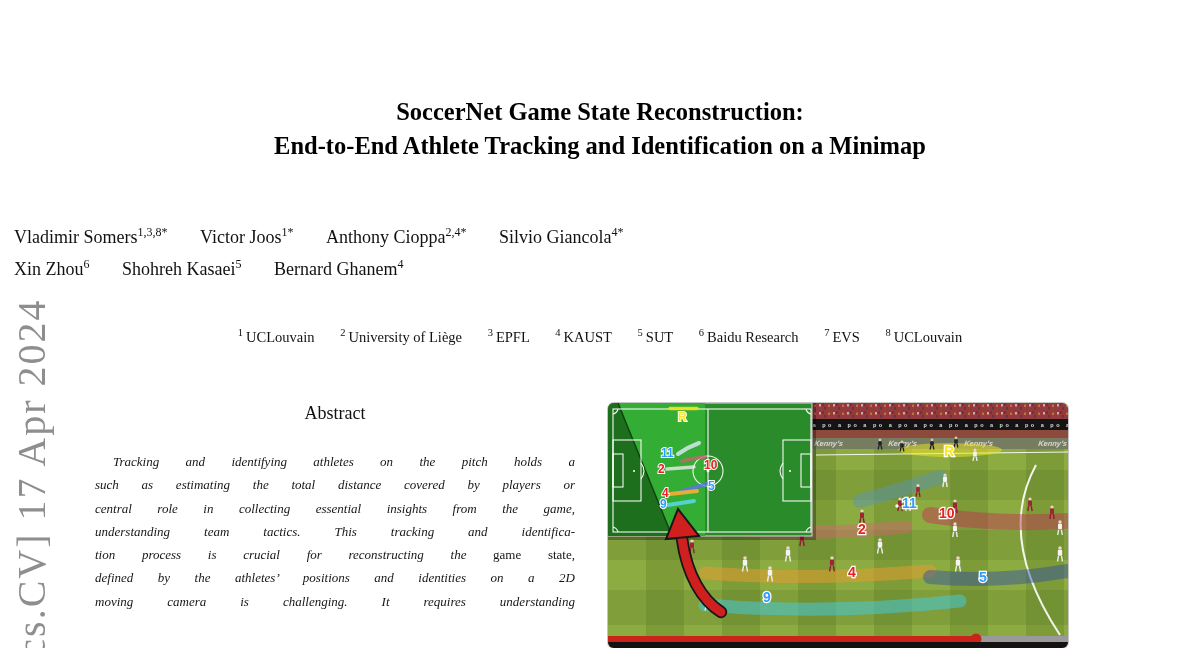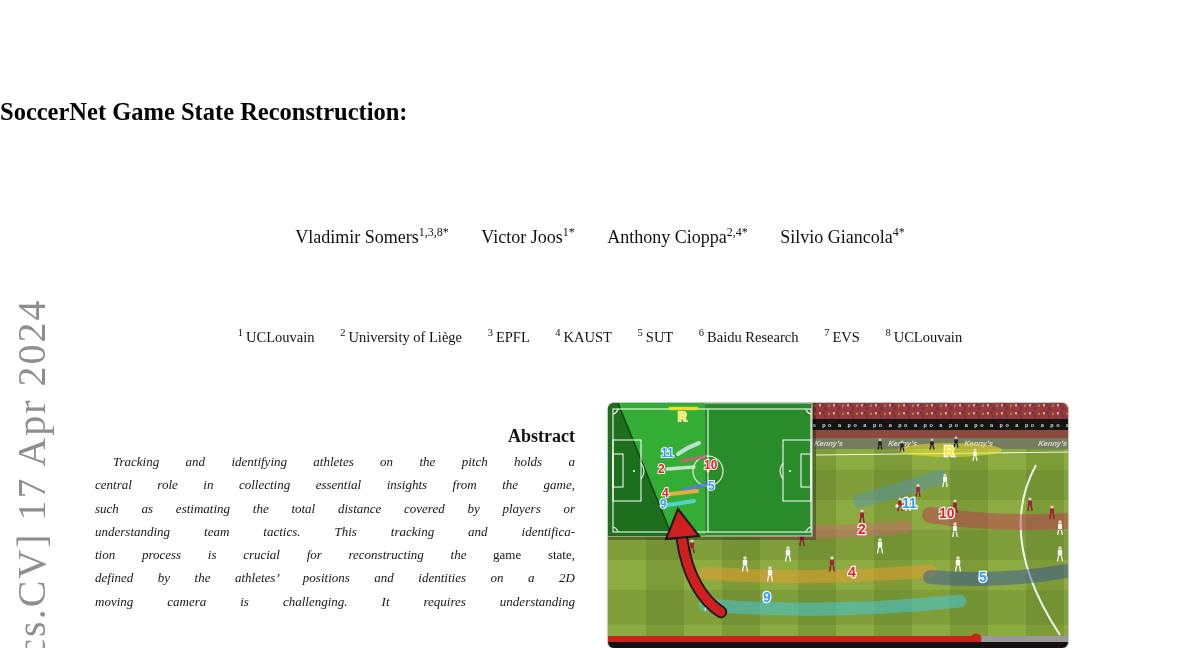--- a/index.html
+++ b/index.html
@@ -7,32 +7,32 @@
     width:1200px;height:648px;background:#ffffff;position:relative;overflow:hidden;
     font-family:"Liberation Serif","DejaVu Serif",serif;color:#111;
   }
   
   .arxiv-stamp{
     position:absolute;left:8px;top:672px;
     transform:rotate(-90deg);transform-origin:0 0;
     font-size:40px;color:#8e8e8e;white-space:nowrap;letter-spacing:2px;
   }
   
-  .title{position:absolute;top:95px;left:0;width:1200px;text-align:left;
+  .title{position:absolute;top:95px;left:0;width:1200px;text-align:center;
          font-weight:bold;font-size:24.5px;line-height:34px;color:#000;}
-  .authors{position:absolute;top:219px;left:0;width:1200px;text-align:center;
+  .authors{position:absolute;top:219px;left:0;width:1200px;
            font-size:18px;line-height:27px;}
   .author{margin:0 14px;white-space:nowrap;}
   .author sup{font-size:12px;}
   .affils{position:absolute;top:327px;left:0;width:1200px;text-align:center;font-size:14.5px;}
   .affil{margin:0 11px;white-space:nowrap;}
   .affil sup{font-size:10.5px;margin-right:3px;}
   
-  .abs-head{position:absolute;left:95px;top:426px;width:480px;text-align:right;
-            font-weight:bold;font-size:18px;}
+  .abs-head{position:absolute;left:95px;top:403px;width:480px;text-align:center;
+            font-weight:normal;font-size:18px;}
   .abstract{position:absolute;left:95px;top:450px;width:480px;height:198px;overflow:hidden;
             font-style:italic;font-size:13px;line-height:23.3px;color:#151515;}
   .abs-line{text-align:justify;text-align-last:justify;}
   .abs-line.first{text-indent:18px;}
   .rm{font-style:normal;}
   
   .figure{position:absolute;left:608px;top:403px;width:460px;height:245px;
           border-radius:6px;overflow:hidden;box-shadow:0 0 0 1px #c6c6c6;background:#7d9c38;}
   .figure svg{display:block;}
   svg text{font-family:"Liberation Sans","DejaVu Sans",sans-serif;font-weight:bold;}
@@ -46,47 +46,53 @@
   .pitchline{stroke:#ffffff;fill:none;opacity:.9;}
   .mapline{stroke:#ffffff;stroke-width:1.1;fill:none;opacity:.95;}
 </style>
 </head>
 <body>
 
 <div class="arxiv-stamp">[cs.CV]  17 Apr 2024</div>
 
 <div class="title">
   <div>SoccerNet Game State Reconstruction:</div>
+  <div>End-to-End Athlete Tracking and Identification on a Minimap</div>
 </div>
 
 <div class="authors">
   <div>
     <span class="author"><span>Vladimir Somers</span><sup>1,3,8*</sup></span>
     <span class="author"><span>Victor Joos</span><sup>1*</sup></span>
     <span class="author"><span>Anthony Cioppa</span><sup>2,4*</sup></span>
     <span class="author"><span>Silvio Giancola</span><sup>4*</sup></span>
+  </div>
+  <div>
+    <span class="author"><span>Xin Zhou</span><sup>6</sup></span>
+    <span class="author"><span>Shohreh Kasaei</span><sup>5</sup></span>
+    <span class="author"><span>Bernard Ghanem</span><sup>4</sup></span>
   </div>
 </div>
 
 <div class="affils">
   <span class="affil"><sup>1</sup><span>UCLouvain</span></span>
   <span class="affil"><sup>2</sup><span>University of Liège</span></span>
   <span class="affil"><sup>3</sup><span>EPFL</span></span>
   <span class="affil"><sup>4</sup><span>KAUST</span></span>
   <span class="affil"><sup>5</sup><span>SUT</span></span>
   <span class="affil"><sup>6</sup><span>Baidu Research</span></span>
   <span class="affil"><sup>7</sup><span>EVS</span></span>
   <span class="affil"><sup>8</sup><span>UCLouvain</span></span>
 </div>
 
 <div class="abs-head">Abstract</div>
 <div class="abstract">
   <div class="abs-line first">Tracking and identifying athletes on the pitch holds a</div>
+  <div class="abs-line">such as estimating the total distance covered by players or</div>
   <div class="abs-line">central role in collecting essential insights from the game,</div>
-  <div class="abs-line">such as estimating the total distance covered by players or</div>
   <div class="abs-line">understanding team tactics.  This tracking and identifica-</div>
   <div class="abs-line">tion process is crucial for reconstructing the <span class="rm">game state</span>,</div>
   <div class="abs-line">defined by the athletes’ positions and identities on a 2D</div>
   <div class="abs-line">moving camera is challenging. It requires understanding</div>
 </div>
 
 <div class="figure">
 <svg width="460" height="245" viewBox="0 0 460 245">
   <defs>
     <pattern id="crowd" width="14" height="8" patternUnits="userSpaceOnUse">

